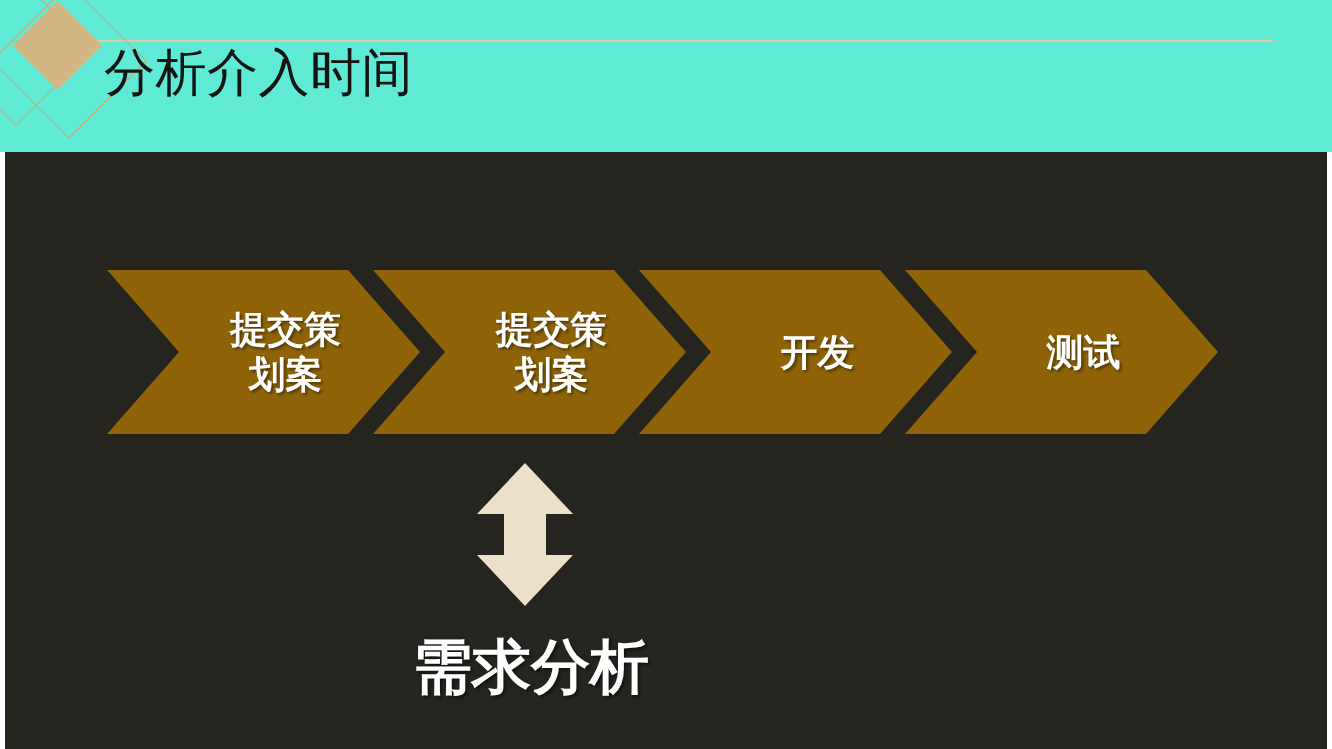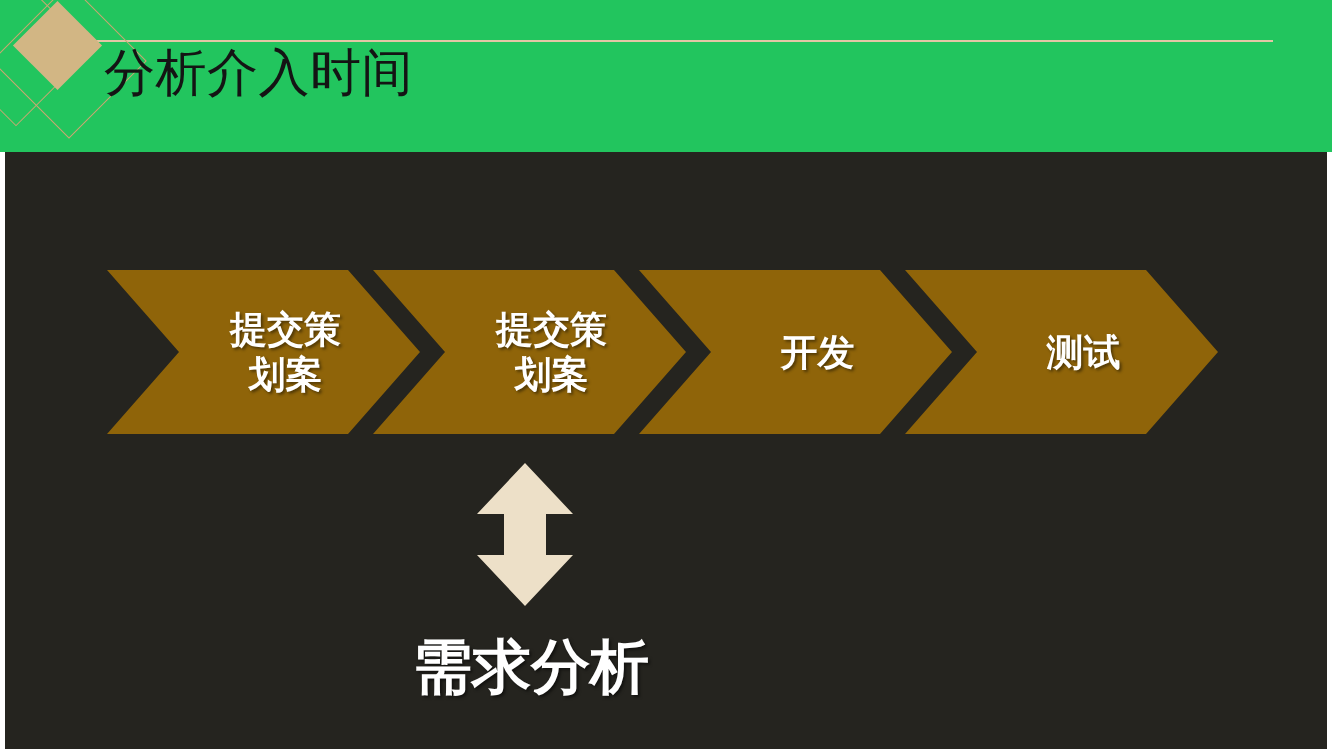--- a/index.html
+++ b/index.html
@@ -15,21 +15,21 @@
     position: relative;
   }
 
   
   #slide-header {
     position: absolute;
     left: 0;
     top: 0;
     width: 1332px;
     height: 152px;
-    background: #22c55e;
+    background: #5eead4;
   }
 
   #header-rule {
     position: absolute;
     left: 93px;
     top: 40px;
     width: 1180px;
     height: 2px;
     background: #e3c6a5;
   }

